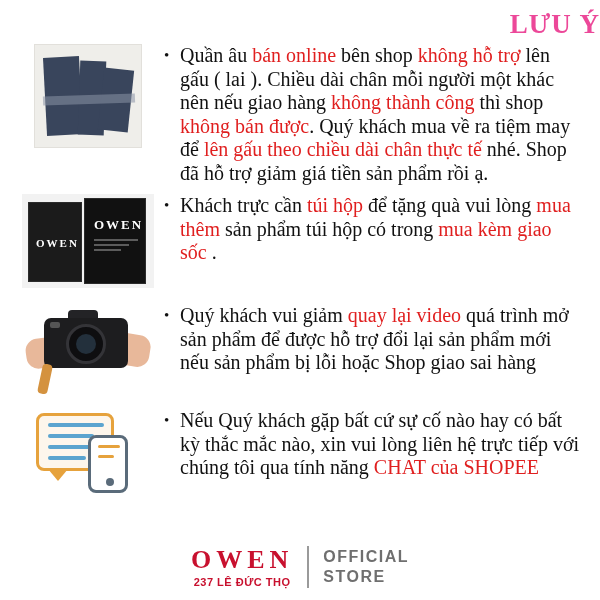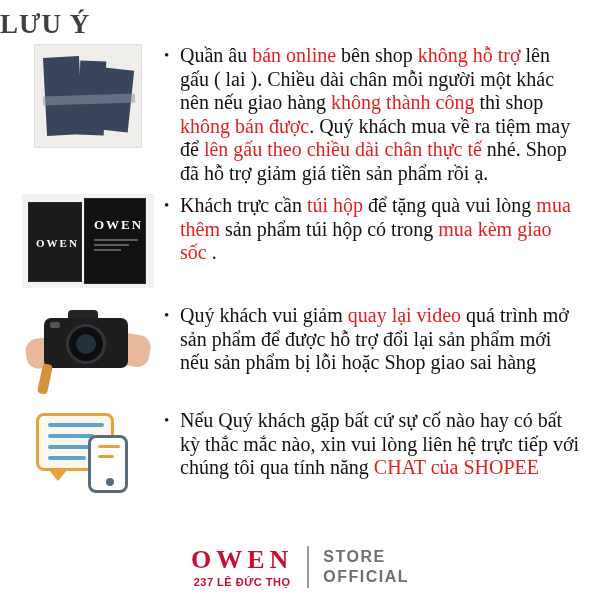--- a/index.html
+++ b/index.html
@@ -9,22 +9,22 @@
     background: #ffffff;
     font-family: "Liberation Serif", serif;
   }
   #page {
     position: relative;
     width: 600px; height: 600px;
     background: #ffffff;
     overflow: hidden;
   }
   .title {
-    text-align: left;
-    color: #404040;
+    text-align: right;
+    color: #ec4899;
     font-family: "Liberation Serif", serif;
     font-weight: bold;
     font-size: 27px;
     letter-spacing: 1px;
     padding-top: 9px;
     padding-bottom: 4px;
   }
   .rows {
     padding: 0 12px;
   }
@@ -311,18 +311,18 @@
 
   </div>
 
   <div class="footer">
     <div class="footer-left">
       <div class="owen-logo">OWEN</div>
       <div class="owen-sub">237 LÊ ĐỨC THỌ</div>
     </div>
     <div class="divider"></div>
     <div class="footer-right">
+      <div>OFFICIAL</div>
       <div>STORE</div>
-      <div>OFFICIAL</div>
     </div>
   </div>
 
 </div>
 
 </body></html>

